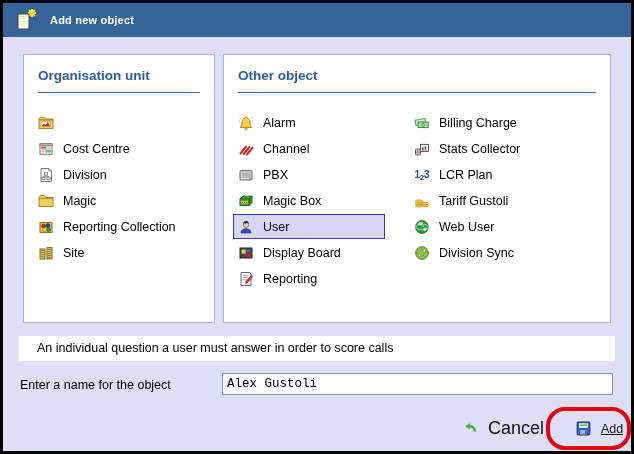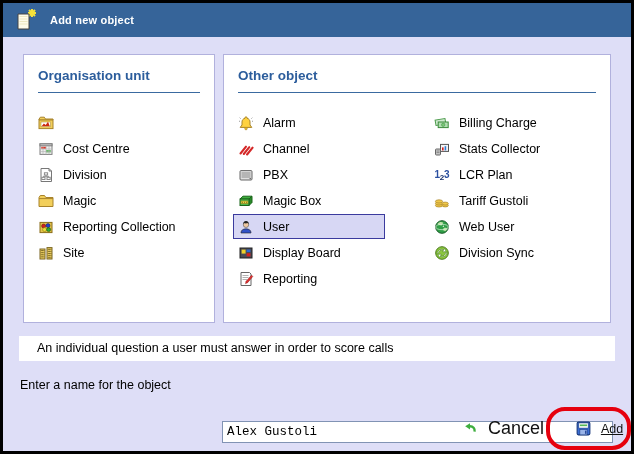--- a/index.html
+++ b/index.html
@@ -20,21 +20,21 @@
   }
   .panel-left{left:20px;top:17px;width:192px;height:269px;}
   .panel-right{left:220px;top:17px;width:388px;height:269px;}
   .panel h2{
     margin:13px 14px 0 14px;font-size:13.5px;font-weight:bold;color:#2c5d9c;
   }
   .panel .rule{height:1px;background:#3a6aa0;margin:9px 14px 0 14px;}
   .list{margin-top:17px;}
   .cols{position:relative;}
   .col1{position:absolute;left:0;top:0;width:195px;}
-  .col2{position:absolute;left:196px;top:0;width:190px;}
+  .col2{position:absolute;left:176px;top:0;width:190px;}
   .item{
     display:flex;align-items:center;gap:9px;height:25px;margin:0 0 1px 9px;
     padding:0 4px;border:1px solid transparent;font-size:12.5px;color:#000;
     cursor:default;
   }
   .item .icon{width:16px;height:16px;flex:0 0 16px;display:inline-flex;}
   .item.selected{
     background:#d7d7f4;border:1px solid #3b3b9e;width:152px;
   }
   .descbar{
@@ -42,21 +42,21 @@
     background:#fff;font-size:12.5px;color:#000;line-height:25px;
     padding-left:18px;
   }
   .name-label{
     position:absolute;left:17px;top:341px;font-size:12.5px;color:#000;
   }
   .name-input{
     position:absolute;left:219px;top:336px;width:391px;height:22px;
     border:1px solid #8193b4;background:#fff;
     font-family:"Liberation Mono",monospace;font-size:12.5px;
-    padding:1px 4px;color:#000;margin-top:48px;
+    padding:1px 4px;color:#000;
   }
   .cancel-group{
     position:absolute;left:459px;top:379px;height:24px;
     display:flex;align-items:center;gap:10px;cursor:pointer;
   }
   .cancel-group .lbl{font-size:18px;color:#111;}
   .highlight-box{
     position:absolute;left:543px;top:370px;width:85px;height:43px;
     border:4px solid #e6000e;border-radius:19px;
     display:flex;align-items:center;justify-content:center;padding-left:21px;

